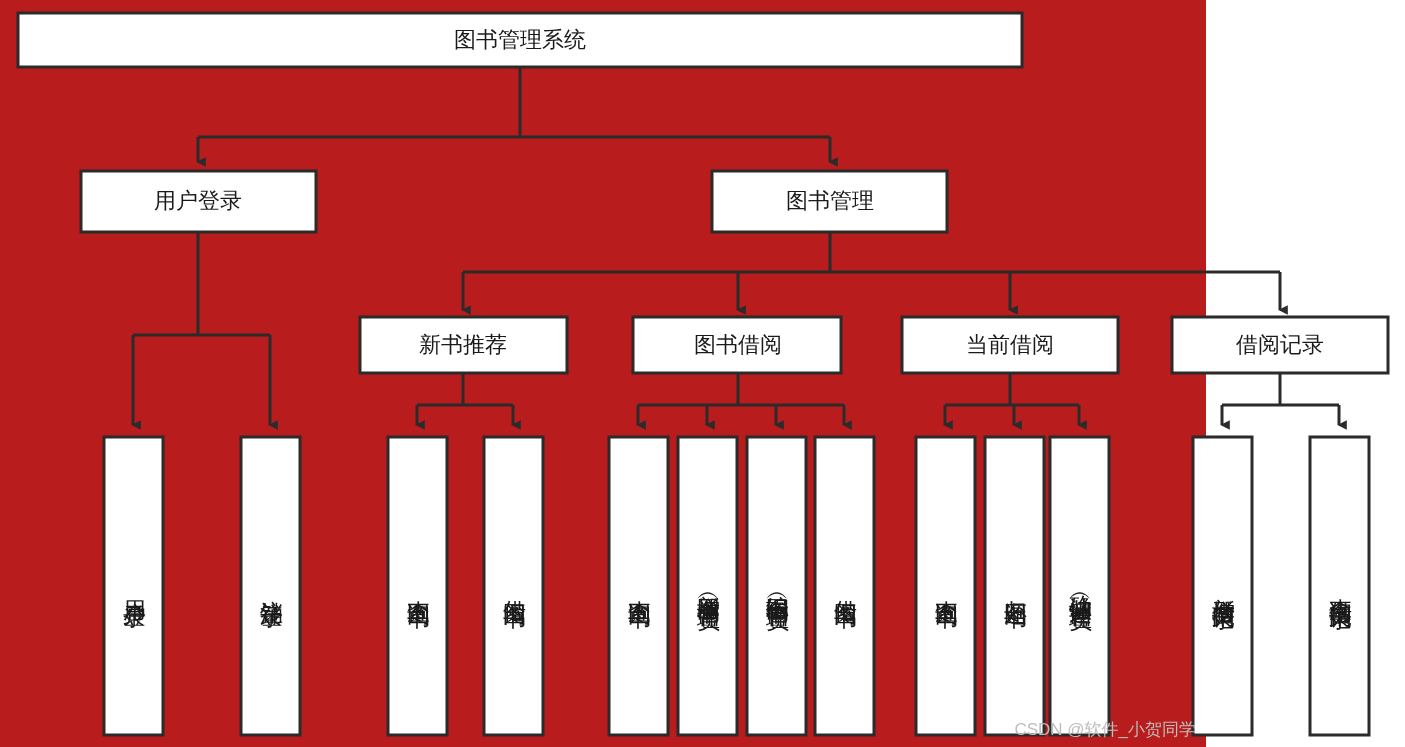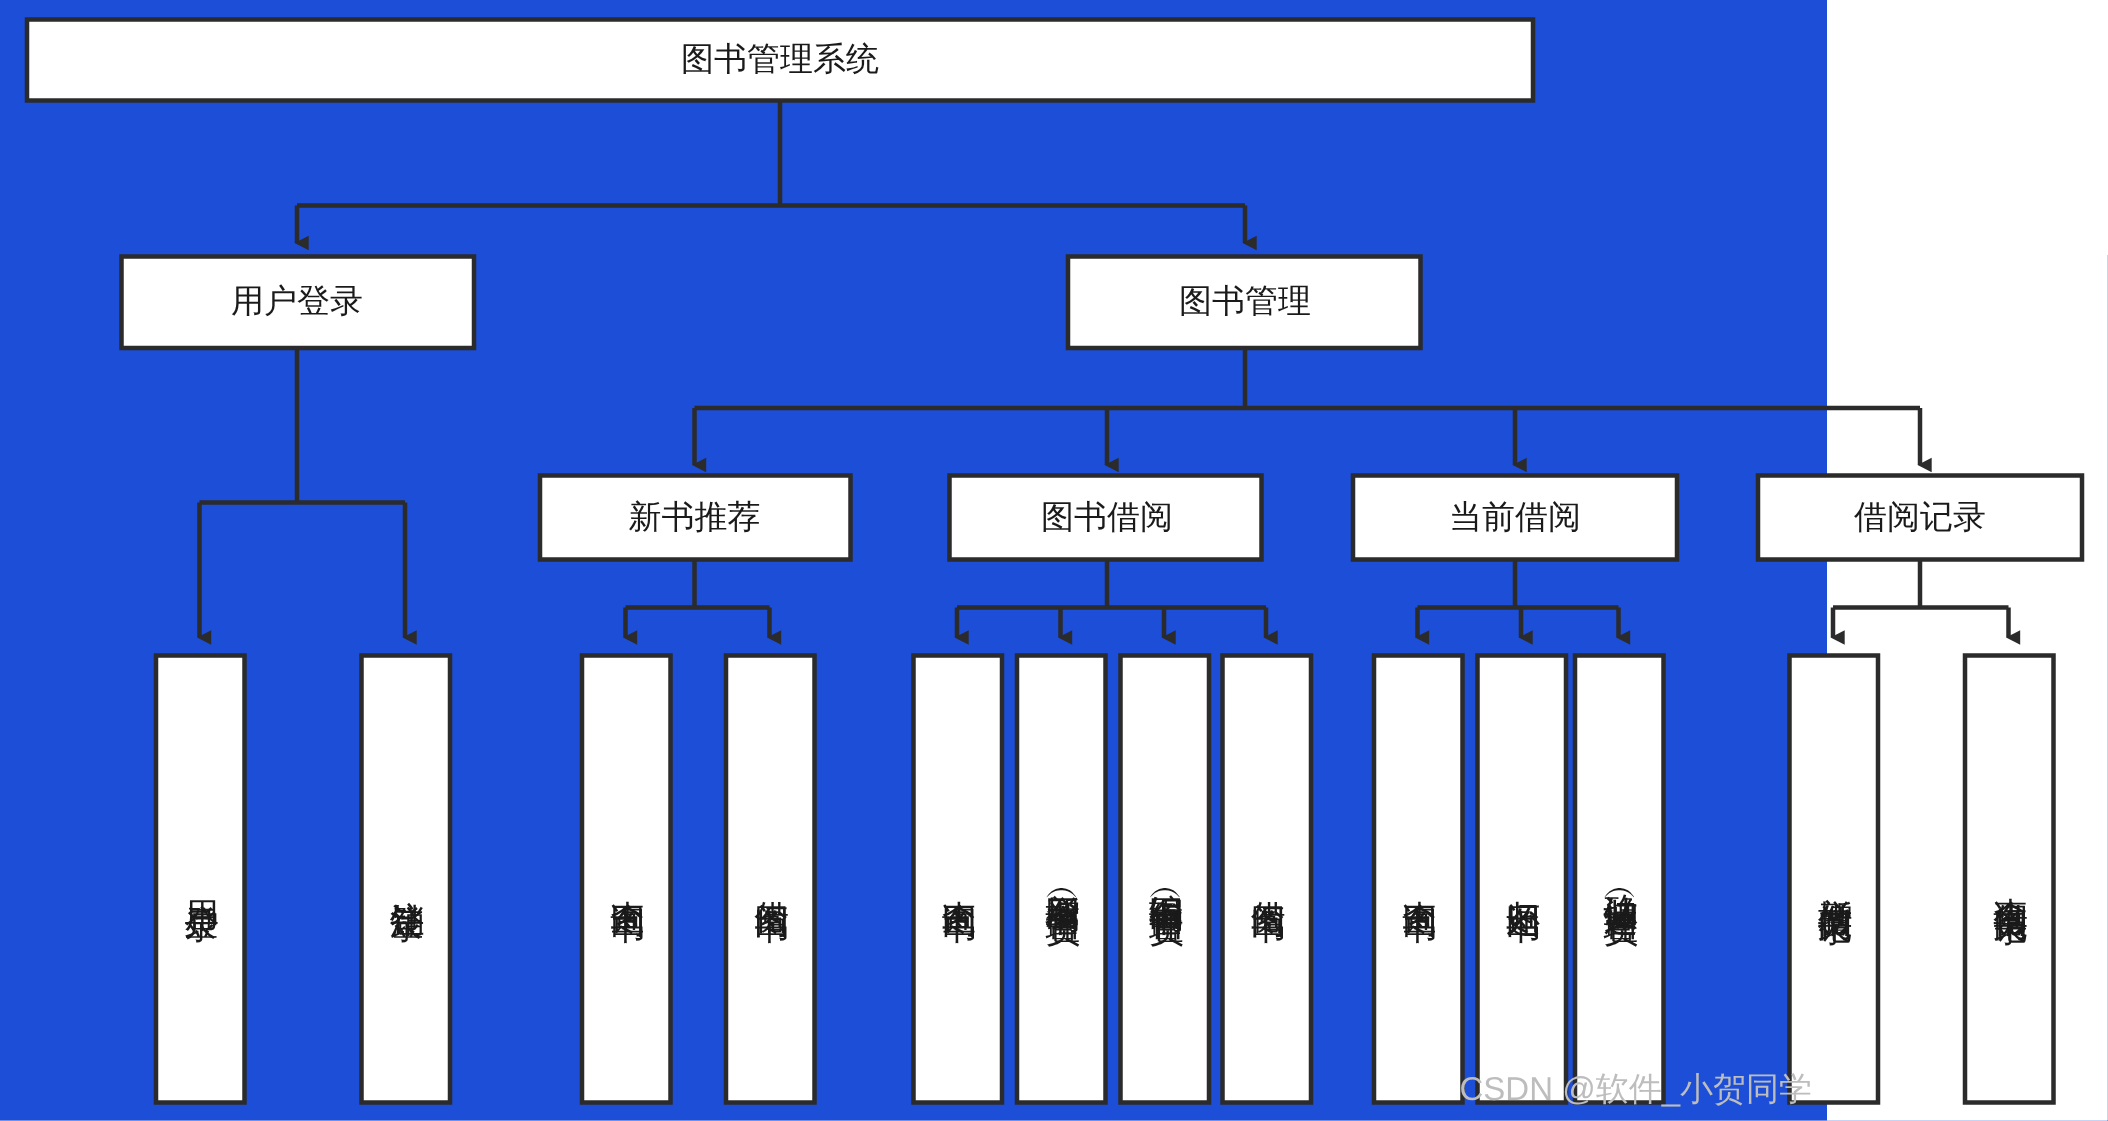--- a/index.html
+++ b/index.html
@@ -1,21 +1,21 @@
 <!DOCTYPE html>
 <html><head>
 <meta charset="utf-8">
 <style>
   html,body{margin:0;padding:0;background:#ffffff;}
   body{
     width:1405px;height:747px;
     font-family:"Liberation Sans","DejaVu Sans",sans-serif;
     overflow:hidden;
   }
-  #stage{position:relative;width:1206px;height:747px;background:#1d4ed8;padding-left:12px;}
+  #stage{position:relative;width:1206px;height:747px;background:#b91c1c;}
   svg#diagram{position:absolute;left:0;top:0;width:1405px;height:747px;}
 
   .node-box{
     fill:#ffffff;
     stroke:#2b2b2b;
     stroke-width:3;
   }
   .edge{
     fill:none;
     stroke:#2b2b2b;
@@ -33,21 +33,21 @@
     font-size:23px;
     writing-mode:vertical-rl;
     text-orientation:upright;
     letter-spacing:2px;
   }
   .watermark{
     position:absolute;
     right:10px;
     bottom:6px;
     color:#bdbdbd;
-    font-size:22px;
+    font-size:17px;
     font-family:"Liberation Sans","DejaVu Sans",sans-serif;
     white-space:nowrap;
     user-select:none;
   }
 </style>
 </head>
 <body>
 
 <div id="stage">
 

